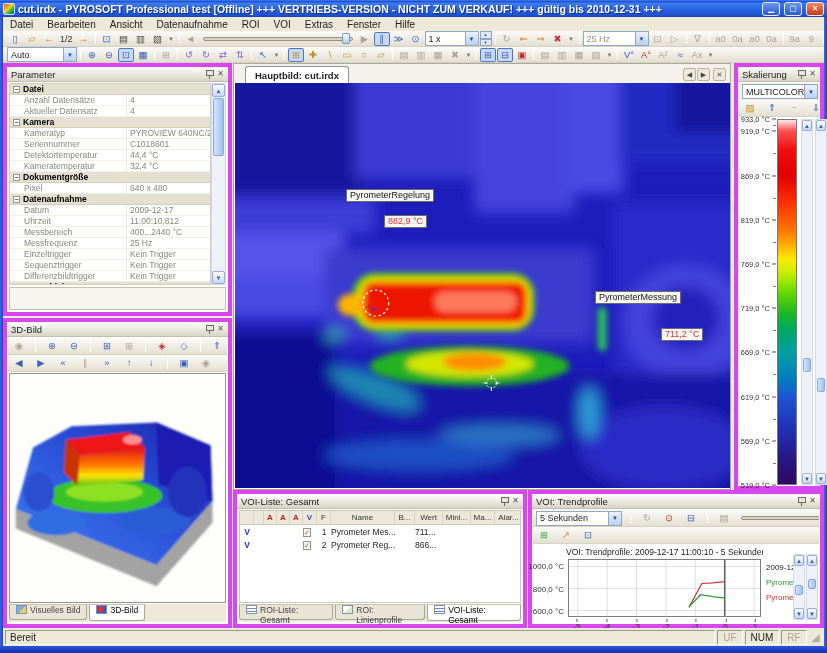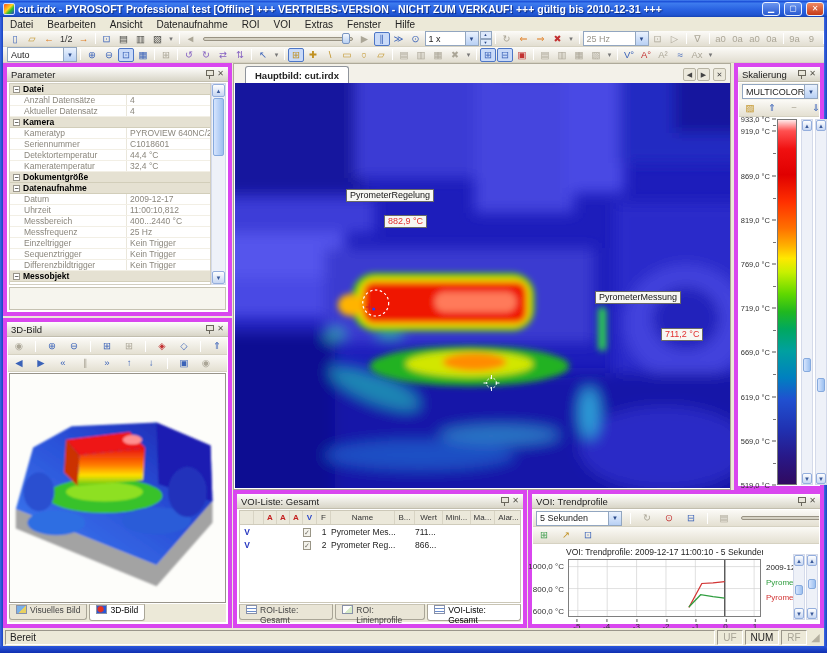--- a/index.html
+++ b/index.html
@@ -293,20 +293,24 @@
           <span class="pl">Detektortemperatur</span>
           <span class="pv">44,4 °C</span>
         </div>
         <div class="prow">
           <span class="pl">Kameratemperatur</span>
           <span class="pv">32,4 °C</span>
         </div>
         <div class="prow g">
           <span class="cbox">−</span>
           <span class="pl">Dokumentgröße</span>
+        </div>
+        <div class="prow">
+          <span class="pl">Pixel</span>
+          <span class="pv">640 x 480</span>
         </div>
         <div class="prow g">
           <span class="cbox">−</span>
           <span class="pl">Datenaufnahme</span>
         </div>
         <div class="prow">
           <span class="pl">Datum</span>
           <span class="pv">2009-12-17</span>
         </div>
         <div class="prow">

